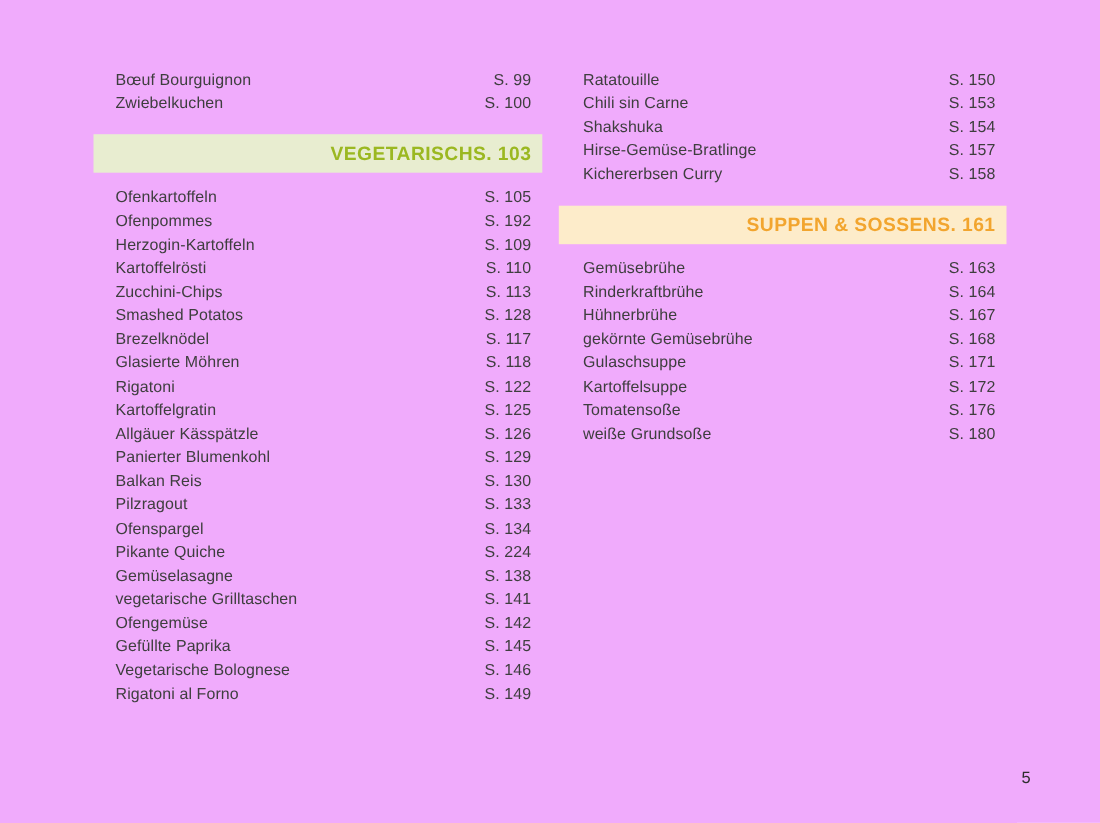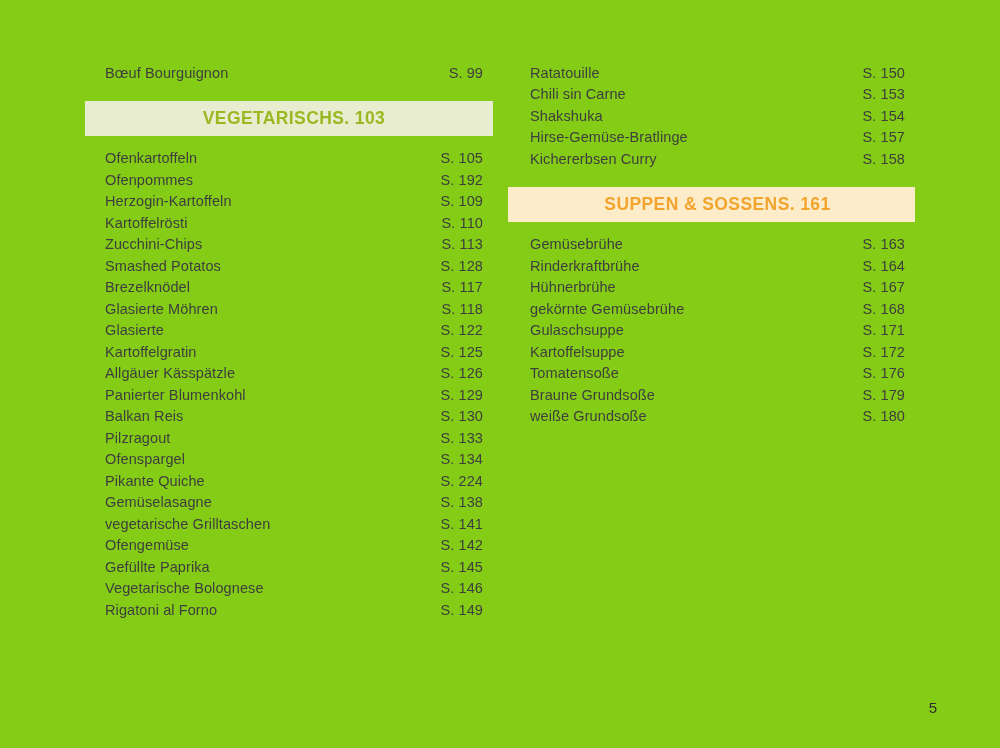--- a/index.html
+++ b/index.html
@@ -4,21 +4,21 @@
 <style>
   html, body { margin: 0; padding: 0; }
   body {
     font-family: "Liberation Sans", sans-serif;
     background: #ffffff;
   }
   .page {
     position: relative;
     width: 1000px;
     height: 748px;
-    background: #84cc16;
+    background: #f0abfc;
     overflow: hidden;
   }
   .col {
     position: absolute;
     top: 62px;
   }
   .col-0 { left: 85px;  width: 408px; }
   .col-1 { left: 508px; width: 407px; }
 
   .toc-row {
@@ -31,21 +31,21 @@
     letter-spacing: 0.1px;
   }
   .col-0 .toc-row { margin: 0 10px 0 20px; }
   .col-1 .toc-row { margin: 0 10px 0 22px; gap: 44px; }
 
   .band {
     box-sizing: border-box;
     width: 100%;
     height: 35px;
     display: flex;
-    justify-content: center;
+    justify-content: flex-end;
     align-items: center;
     font-size: 17.5px;
     font-weight: bold;
     letter-spacing: 0.4px;
     margin-top: 17px;
     margin-bottom: 12px;
   }
   .col-0 .band { padding: 0 10px 0 20px; }
   .col-1 .band { padding: 0 10px 0 22px; }
 
@@ -62,20 +62,24 @@
 <body>
 
 <div class="page">
 
   <div class="col col-0">
     <div>
         <div class="toc-row">
           <span>Bœuf Bourguignon</span>
           <span>S. 99</span>
         </div>
+        <div class="toc-row">
+          <span>Zwiebelkuchen</span>
+          <span>S. 100</span>
+        </div>
       </div>
     <div class="band" style="background: rgb(232, 237, 208); color: rgb(155, 184, 33);">
       <span>VEGETARISCH</span>
       <span>S. 103</span>
     </div>
     <div>
         <div class="toc-row">
           <span>Ofenkartoffeln</span>
           <span>S. 105</span>
         </div>
@@ -101,21 +105,21 @@
         </div>
         <div class="toc-row">
           <span>Brezelknödel</span>
           <span>S. 117</span>
         </div>
         <div class="toc-row">
           <span>Glasierte Möhren</span>
           <span>S. 118</span>
         </div>
         <div class="toc-row">
-          <span>Glasierte</span>
+          <span>Rigatoni</span>
           <span>S. 122</span>
         </div>
         <div class="toc-row">
           <span>Kartoffelgratin</span>
           <span>S. 125</span>
         </div>
         <div class="toc-row">
           <span>Allgäuer Kässpätzle</span>
           <span>S. 126</span>
         </div>
@@ -216,24 +220,20 @@
         </div>
         <div class="toc-row">
           <span>Kartoffelsuppe</span>
           <span>S. 172</span>
         </div>
         <div class="toc-row">
           <span>Tomatensoße</span>
           <span>S. 176</span>
         </div>
         <div class="toc-row">
-          <span>Braune Grundsoße</span>
-          <span>S. 179</span>
-        </div>
-        <div class="toc-row">
           <span>weiße Grundsoße</span>
           <span>S. 180</span>
         </div>
       </div>
   </div>
 
   <div class="pagenum">5</div>
 
 </div>
 

